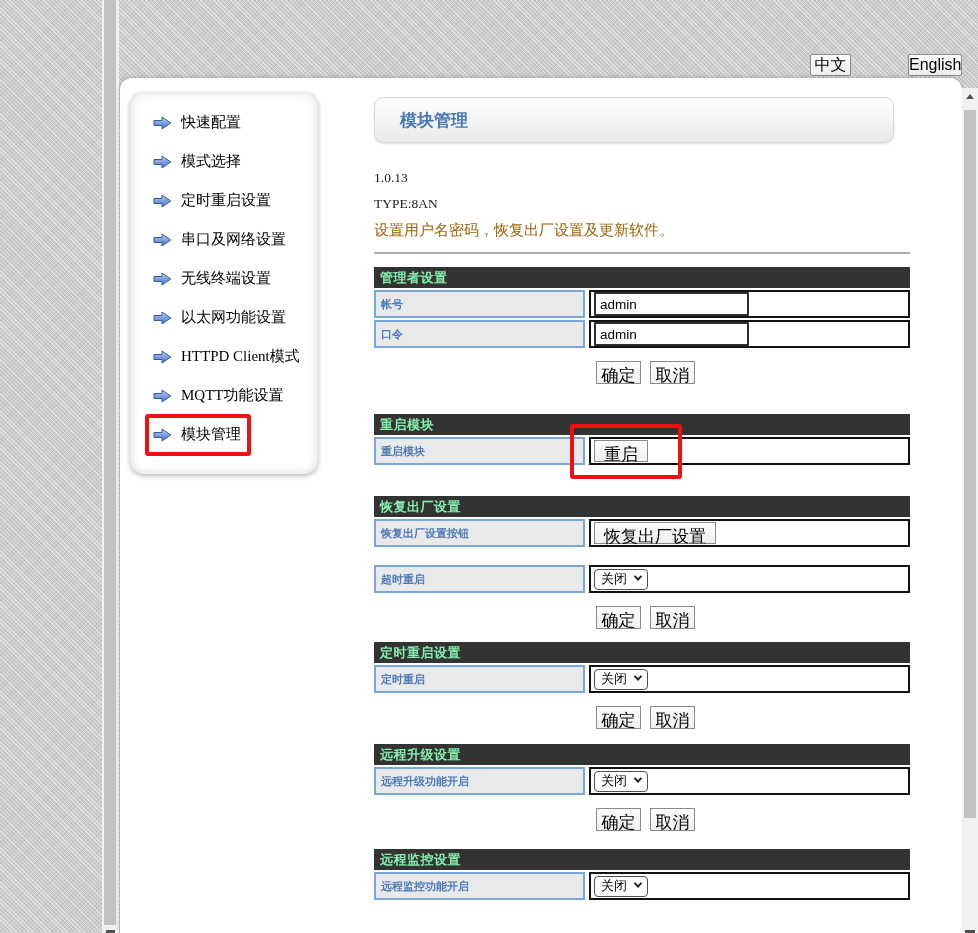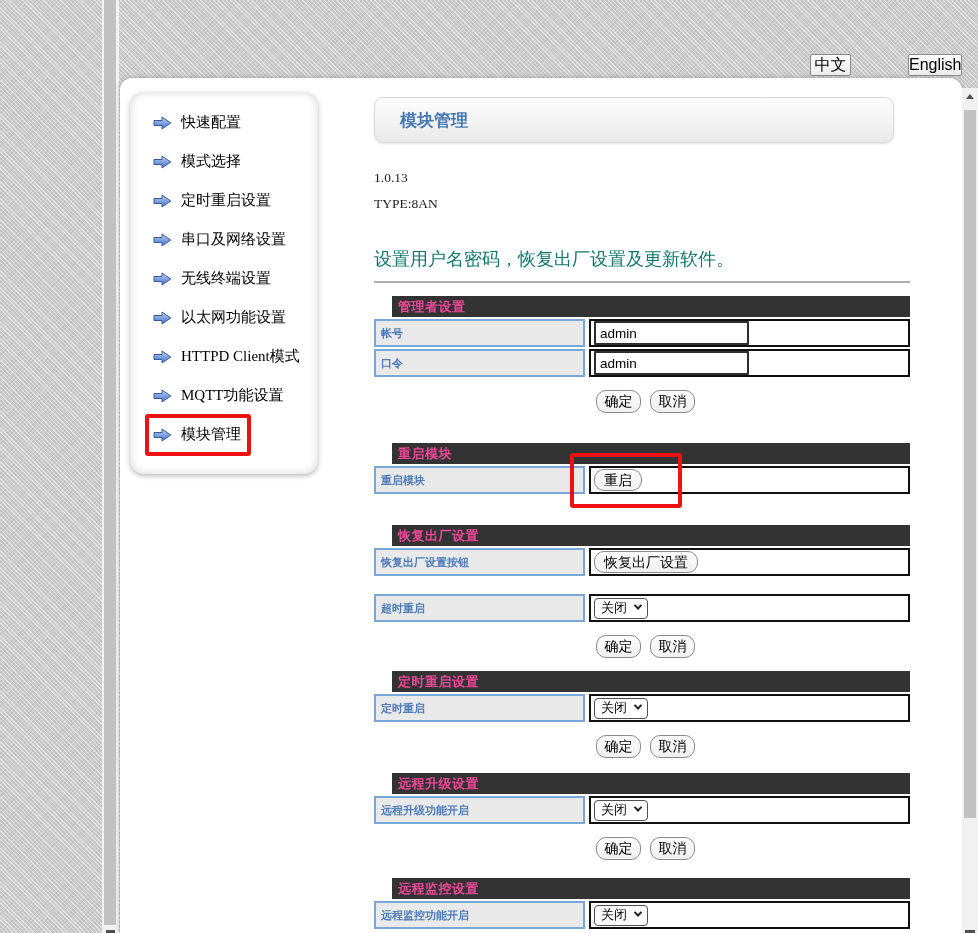--- a/index.html
+++ b/index.html
@@ -74,46 +74,46 @@
   .title-banner{
     margin-top:19px;width:520px;height:46px;box-sizing:border-box;
     border:1px solid #d9d9d9;border-radius:9px;
     background:linear-gradient(#fdfdfd 0%,#f3f3f3 55%,#e9e9e9 100%);
     box-shadow:0 1px 2px rgba(0,0,0,0.12);
     display:flex;align-items:center;padding-left:25px;
   }
   .title-banner span{font-size:17px;font-weight:bold;color:#4577b5;}
   .meta{margin-top:22px;}
   .meta .serif-line{font-family:"Liberation Serif",serif;font-size:13.5px;color:#1a1a1a;line-height:26px;}
-  .meta .desc-line{font-size:18px;color:#0f766e;line-height:26px;margin-top:29px;}
+  .meta .desc-line{font-size:15px;color:#a16207;line-height:26px;}
   .rule{margin-top:9px;border:0;border-top:2px solid #adadad;width:536px;margin-bottom:13px;}
   
   .section{position:relative;}
   .sec-header{
-    height:21px;background:#333333;color:#ec4899;font-size:13px;font-weight:bold;
-    display:flex;align-items:center;padding-left:6px;letter-spacing:0.5px;margin-left:18px;
+    height:21px;background:#333333;color:#86efac;font-size:13px;font-weight:bold;
+    display:flex;align-items:center;padding-left:6px;letter-spacing:0.5px;
   }
   .sec-row{display:flex;gap:4px;margin-top:2px;height:28px;}
   .label-cell{
     width:211px;box-sizing:border-box;background:#e9e9e9;
     border:2px solid #79a7d9;display:flex;align-items:center;padding-left:5px;
     color:#4d7cb8;font-weight:bold;font-size:11px;
   }
   .control-cell{
     flex:1;box-sizing:border-box;background:#fff;border:2px solid #111;
     display:flex;align-items:center;padding:1px 3px;
   }
   .text-input{
     width:143px;height:20px;border:2px solid #2d2d2d;border-radius:1px;
     font-family:"Liberation Sans",sans-serif;font-size:13.5px;padding:0 4px;outline:none;
   }
   .form-btn{
     background:linear-gradient(#fcfcfc,#f0f0f0);
-    border:1px solid #8a8a8a;border-radius:10px;
-    font-family:"Liberation Sans",sans-serif;font-size:14px;color:#000;
+    border:1px solid #8a8a8a;border-radius:0;
+    font-family:"Liberation Sans",sans-serif;font-size:17px;color:#000;
     padding:2px 9px;height:22px;cursor:pointer;
   }
   .select-box{
     display:inline-flex;align-items:center;gap:8px;height:21px;box-sizing:border-box;
     border:1px solid #4f4f4f;border-radius:4px;background:#fff;
     padding:0 6px;font-size:13px;color:#000;cursor:pointer;
   }
   .caret{
     display:inline-block;width:6px;height:6px;box-sizing:border-box;
     border-right:2px solid #222;border-bottom:2px solid #222;

